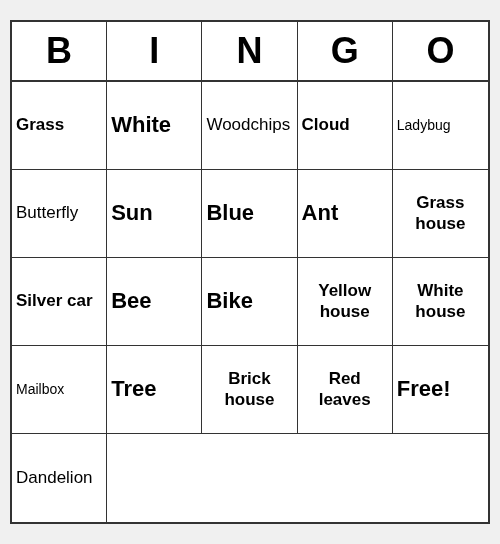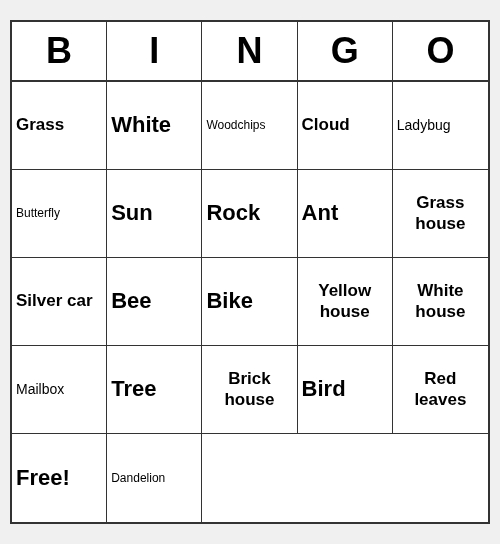--- a/index.html
+++ b/index.html
@@ -77,21 +77,21 @@
     .size-medium {
       font-size: 17px;
       font-weight: bold;
     }
 
     .size-normal {
       font-size: 14px;
     }
 
     .size-small {
-      font-size: 12px;
+      font-size: 17px;
     }
   </style>
 </head>
 <body>
 
 <div class="bingo-card">
   <div class="bingo-header">
   <div class="bingo-header-cell">B</div>
       <div class="bingo-header-cell">I</div>
       <div class="bingo-header-cell">N</div>
@@ -114,21 +114,21 @@
       <div class="bingo-cell">
         <span class="size-normal">Ladybug</span>
       </div>
       <div class="bingo-cell">
         <span class="size-small">Butterfly</span>
       </div>
       <div class="bingo-cell">
         <span class="size-large">Sun</span>
       </div>
       <div class="bingo-cell">
-        <span class="size-large">Rock</span>
+        <span class="size-large">Blue</span>
       </div>
       <div class="bingo-cell">
         <span class="size-large">Ant</span>
       </div>
       <div class="bingo-cell">
         <span class="size-medium">Grass house</span>
       </div>
       <div class="bingo-cell">
         <span class="size-medium">Silver car</span>
       </div>
@@ -147,23 +147,20 @@
       <div class="bingo-cell">
         <span class="size-normal">Mailbox</span>
       </div>
       <div class="bingo-cell">
         <span class="size-large">Tree</span>
       </div>
       <div class="bingo-cell">
         <span class="size-medium">Brick house</span>
       </div>
       <div class="bingo-cell">
-        <span class="size-large">Bird</span>
-      </div>
-      <div class="bingo-cell">
         <span class="size-medium">Red leaves</span>
       </div>
       <div class="bingo-cell">
         <span class="size-large">Free!</span>
       </div>
       <div class="bingo-cell">
         <span class="size-small">Dandelion</span>
       </div>
     </div>
 </div>

